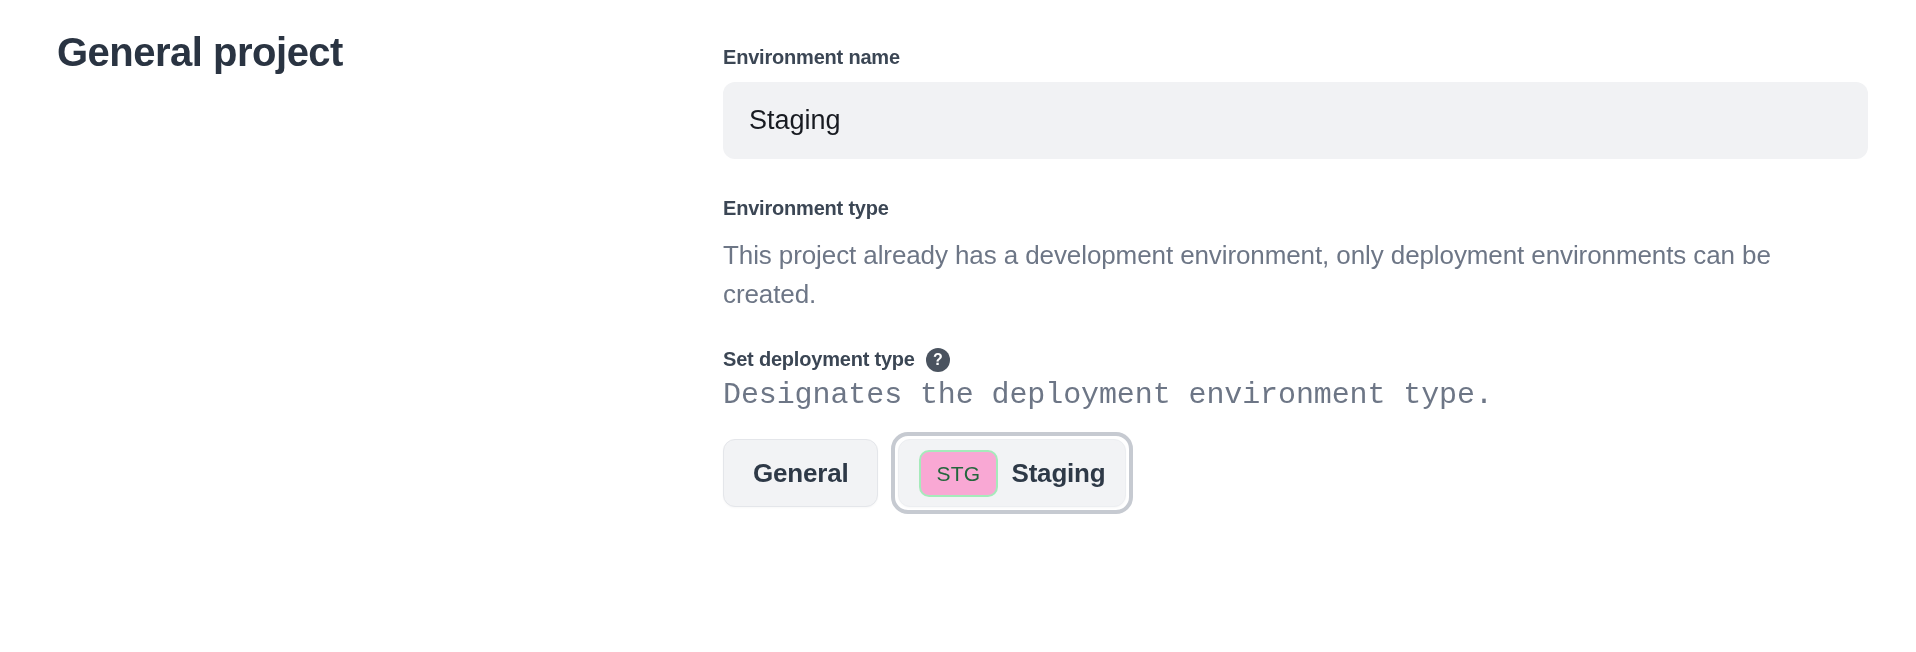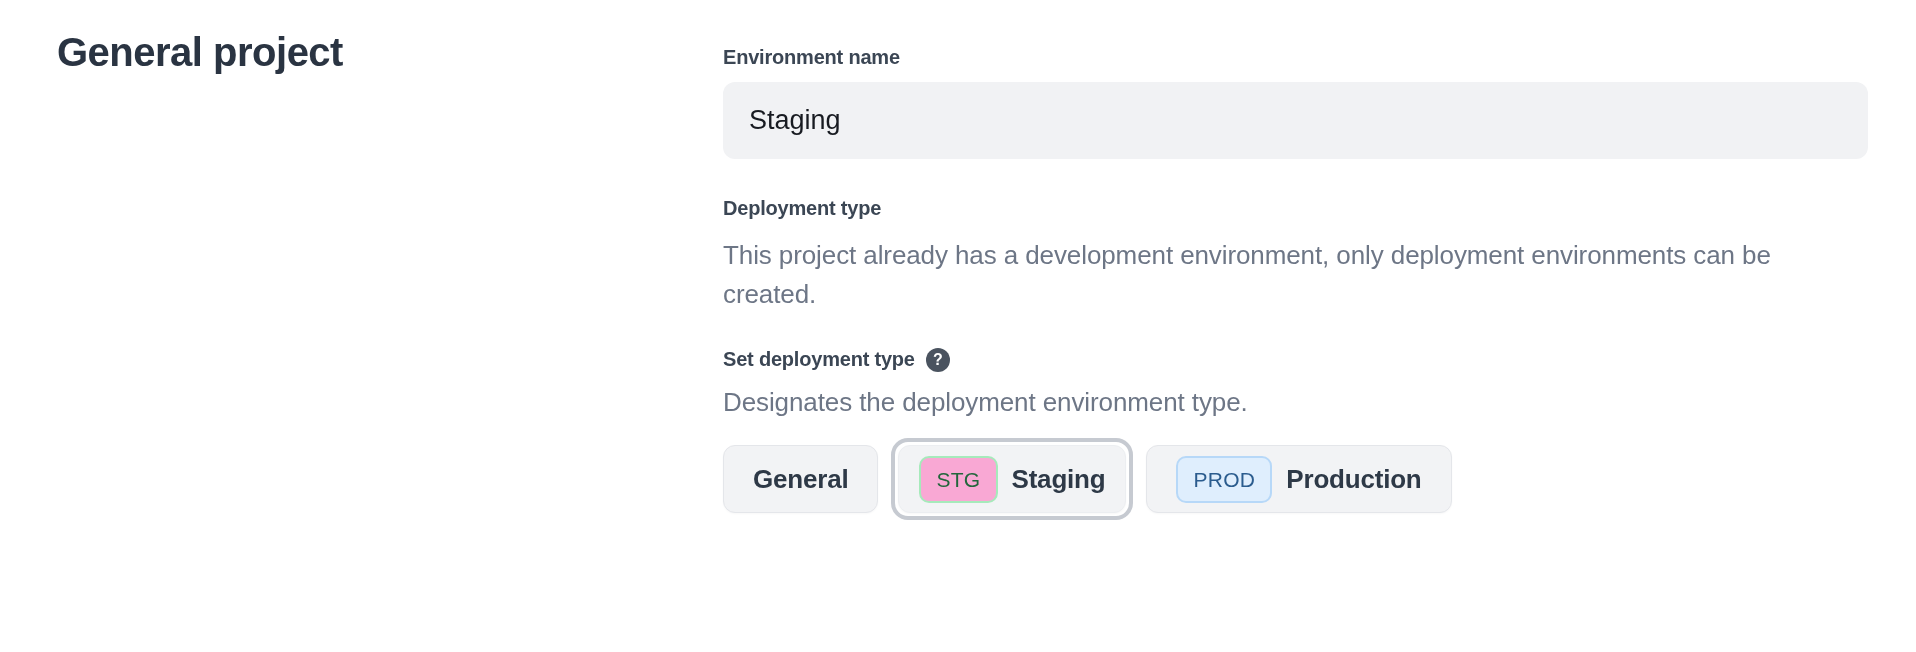--- a/index.html
+++ b/index.html
@@ -35,21 +35,21 @@
   }
   .label-row { margin-top: 34px; display: flex; gap: 11px; }
   .label-row .field-label { margin-bottom: 0; }
   .help-icon {
     width: 24px; height: 24px; border-radius: 50%;
     background: #4a535f; color: #ffffff;
     font-size: 16px; font-weight: 700;
     display: inline-flex; align-items: center; justify-content: center;
     cursor: pointer; flex: none;
   }
-  .desc { font-size: 26px; color: #6d7686; margin-top: 15px; letter-spacing: -0.1px; }
+  .desc { font-size: 30px; color: #6d7686; margin-top: 6px; letter-spacing: -0.1px; font-family: Liberation Mono, monospace; }
   .options-row { display: flex; align-items: center; gap: 13px; margin-top: 20px; }
   .opt-btn {
     height: 68px; display: inline-flex; align-items: center; gap: 14px;
     padding: 0 29px;
     background: #f2f3f5; border: 1px solid #e4e6ea; border-radius: 12px;
     font-family: "Liberation Sans", "DejaVu Sans", sans-serif;
     font-size: 26px; font-weight: 700; color: #2e3947;
     cursor: pointer; letter-spacing: -0.2px;
     box-shadow: 0 1px 2px rgba(0,0,0,0.03);
   }
@@ -72,21 +72,21 @@
 
   <div class="left-col">
     <h1 class="page-title">General project</h1>
   </div>
 
   <div class="right-col">
 
     <div class="field-label">Environment name</div>
     <input class="text-input" type="text" value="Staging" style="">
 
-    <div class="field-label spacer-field">Deployment type</div>
+    <div class="field-label spacer-field">Environment type</div>
     <div class="field-help">This project already has a development environment, only deployment environments can be created.</div>
 
     <div class="label-row">
       <div class="field-label">Set deployment type</div>
       <span class="help-icon">?</span>
     </div>
     <div class="desc">Designates the deployment environment type.</div>
 
     <div class="options-row">
 
@@ -94,20 +94,16 @@
         <span>General</span>
       </button>
 
       <span class="selected-wrap">
         <button type="button" class="opt-btn">
           <span class="badge badge-green">STG</span>
           <span>Staging</span>
         </button>
       </span>
 
-      <button type="button" class="opt-btn">
-        <span class="badge badge-blue">PROD</span>
-        <span>Production</span>
-      </button>
 
     </div>
   </div>
 </div>
 
 </body></html>

